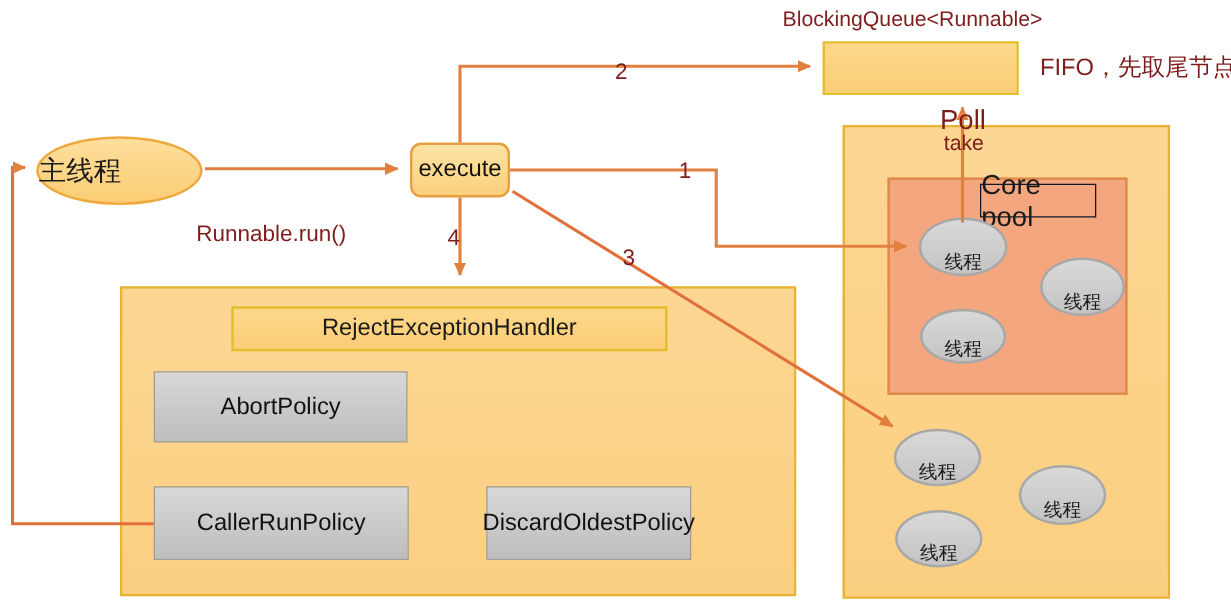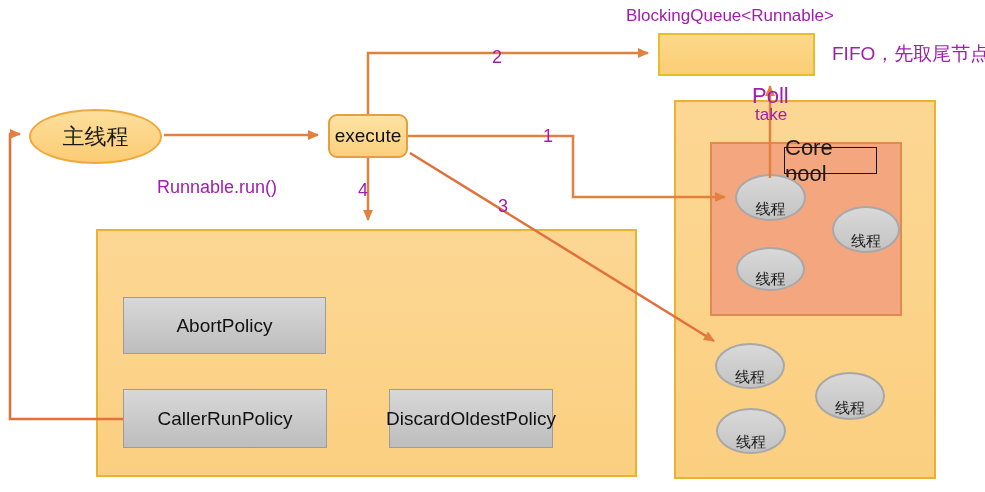--- a/index.html
+++ b/index.html
@@ -1,47 +1,50 @@
 <!DOCTYPE html>
 <html><head>
 <meta charset="utf-8">
 <style>
   html,body{margin:0;padding:0;background:#ffffff;}
   body{font-family:"Liberation Sans","DejaVu Sans",sans-serif;}
   #stage{position:relative;width:985px;height:492px;background:#ffffff;overflow:hidden;}
   .abs{position:absolute;box-sizing:border-box;}
-  .txt{color:#a21caf;white-space:nowrap;}
+  .txt{color:#7f1d1d;white-space:nowrap;}
 
   
   .panel{background:linear-gradient(180deg,#fcd794 0%,#fbcf80 100%);border:2px solid #e9b232;}
   .gold-box{background:linear-gradient(180deg,#fcd88a 0%,#fbcd76 100%);border:2px solid #e5be2d;
             display:flex;align-items:center;justify-content:center;font-size:17px;color:#1a1a1a;}
   .core{background:#f4a67f;border:2px solid #e08a4e;}
   .core-label{background:#f4a67f;border:5px solid #0f172a;display:flex;align-items:center;justify-content:center;
               font-size:22px;color:#1a1a1a;}
   .node{background:linear-gradient(180deg,#fde3a4 0%,#fbd07c 100%);border:2px solid #e79e3e;border-radius:9px;
         display:flex;align-items:center;justify-content:center;font-size:19px;color:#111;}
   .ellipse-main{background:linear-gradient(180deg,#fddf9c 0%,#fbcc74 100%);border:2px solid #f0a83c;border-radius:50%;
-        display:flex;align-items:center;justify-content:center;font-size:22px;color:#1a1a1a;}
+        display:flex;align-items:center;font-size:22px;color:#1a1a1a;}
   .thread{background:linear-gradient(180deg,#d9d9d9 0%,#c3c3c3 100%);border:2px solid #a8a8a8;border-radius:50%;
         display:flex;align-items:flex-end;justify-content:center;font-size:15px;color:#1a1a1a;}
   .gray-box{background:linear-gradient(180deg,#d8d8d8 0%,#bdbdbd 100%);border:1.5px solid #9c9c9c;
         display:flex;align-items:center;justify-content:center;font-size:19px;color:#111;}
   .queue{display:flex;}
   .queue .cell{flex:1;}
   .queue .cell:first-child{border-right:1.5px solid #d99b45;}
   .lbl{font-size:18px;}
   svg.wires{position:absolute;left:0;top:0;pointer-events:none;}
 </style>
 </head>
 <body>
 
 <div id="stage">
 
   <div class="abs panel" style="left:96px;top:229px;width:541px;height:248px;"></div>
+  <div class="abs gold-box" style="left:185px;top:245px;width:349px;height:36px;font-size:19px;">
+    <span>RejectExceptionHandler</span>
+  </div>
   <div class="abs gray-box" style="left:123px;top:297px;width:203px;height:57px;">
     <span>AbortPolicy</span>
   </div>
   <div class="abs gray-box" style="left:123px;top:389px;width:204px;height:59px;">
     <span>CallerRunPolicy</span>
   </div>
   <div class="abs gray-box" style="left:389px;top:389px;width:164px;height:59px;">
     <span>DiscardOldestPolicy</span>
   </div>
 

